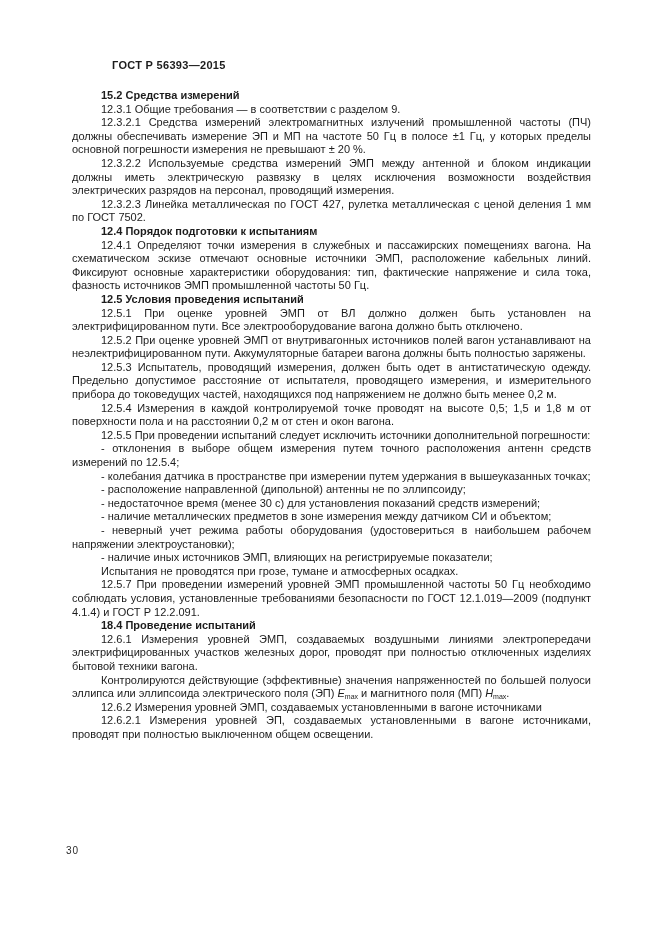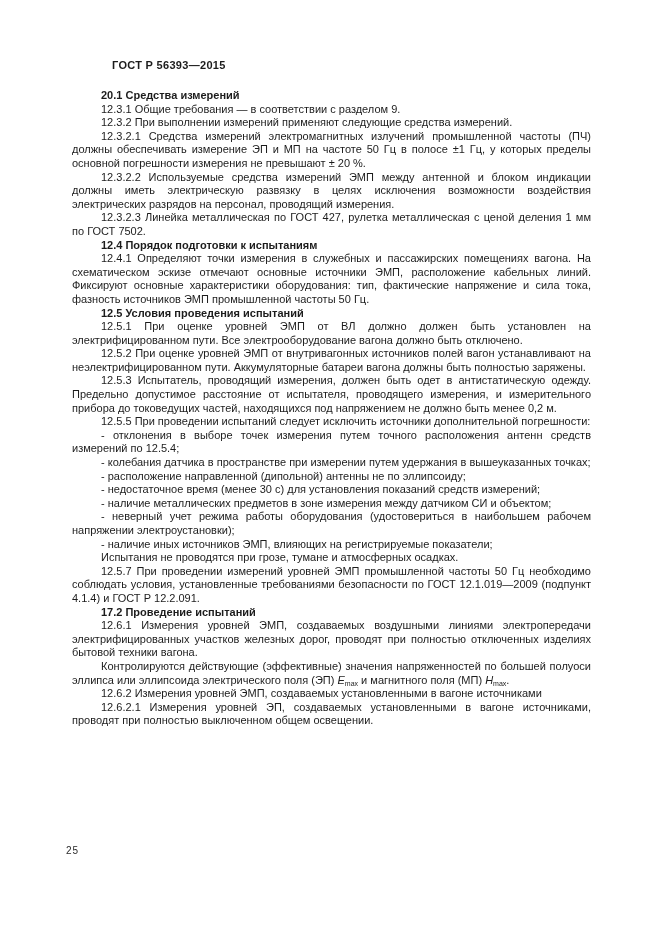--- a/index.html
+++ b/index.html
@@ -63,42 +63,42 @@
   }
 </style>
 </head>
 <body>
 
 <div class="page">
   <div class="doc-header">
     <span>ГОСТ Р 56393—2015</span>
   </div>
   <div class="doc-body" id="doc-body">
-      <p class="heading">20.1 Средства измерений</p>
+      <p class="heading">15.2 Средства измерений</p>
       <p class="para">12.3.1 Общие требования — в соответствии с разделом 9.</p>
-      <p class="para">12.3.2 При выполнении измерений применяют следующие средства измерений.</p>
       <p class="para">12.3.2.1 Средства измерений электромагнитных излучений промышленной частоты (ПЧ) должны обеспечивать измерение ЭП и МП на частоте 50 Гц в полосе ±1 Гц, у которых пределы основной погрешности измерения не превышают ± 20 %.</p>
       <p class="para">12.3.2.2 Используемые средства измерений ЭМП между антенной и блоком индикации должны иметь электрическую развязку в целях исключения возможности воздействия электрических разрядов на персонал, проводящий измерения.</p>
       <p class="para">12.3.2.3 Линейка металлическая по ГОСТ 427, рулетка металлическая с ценой деления 1 мм по ГОСТ 7502.</p>
       <p class="heading">12.4 Порядок подготовки к испытаниям</p>
       <p class="para">12.4.1 Определяют точки измерения в служебных и пассажирских помещениях вагона. На схематическом эскизе отмечают основные источники ЭМП, расположение кабельных линий. Фиксируют основные характеристики оборудования: тип, фактические напряжение и сила тока, фазность источников ЭМП промышленной частоты 50 Гц.</p>
       <p class="heading">12.5 Условия проведения испытаний</p>
       <p class="para">12.5.1 При оценке уровней ЭМП от ВЛ должно должен быть установлен на электрифицированном пути. Все электрооборудование вагона должно быть отключено.</p>
       <p class="para">12.5.2 При оценке уровней ЭМП от внутривагонных источников полей вагон устанавливают на неэлектрифицированном пути. Аккумуляторные батареи вагона должны быть полностью заряжены.</p>
       <p class="para">12.5.3 Испытатель, проводящий измерения, должен быть одет в антистатическую одежду. Предельно допустимое расстояние от испытателя, проводящего измерения, и измерительного прибора до токоведущих частей, находящихся под напряжением не должно быть менее 0,2 м.</p>
+      <p class="para">12.5.4 Измерения в каждой контролируемой точке проводят на высоте 0,5; 1,5 и 1,8 м от поверхности пола и на расстоянии 0,2 м от стен и окон вагона.</p>
       <p class="para">12.5.5 При проведении испытаний следует исключить источники дополнительной погрешности:</p>
-      <p class="para">- отклонения в выборе точек измерения путем точного расположения антенн средств измерений по 12.5.4;</p>
+      <p class="para">- отклонения в выборе общем измерения путем точного расположения антенн средств измерений по 12.5.4;</p>
       <p class="para">- колебания датчика в пространстве при измерении путем удержания в вышеуказанных точках;</p>
       <p class="para">- расположение направленной (дипольной) антенны не по эллипсоиду;</p>
       <p class="para">- недостаточное время (менее 30 с) для установления показаний средств измерений;</p>
       <p class="para">- наличие металлических предметов в зоне измерения между датчиком СИ и объектом;</p>
       <p class="para">- неверный учет режима работы оборудования (удостовериться в наибольшем рабочем напряжении электроустановки);</p>
       <p class="para">- наличие иных источников ЭМП, влияющих на регистрируемые показатели;</p>
       <p class="para">Испытания не проводятся при грозе, тумане и атмосферных осадках.</p>
       <p class="para">12.5.7 При проведении измерений уровней ЭМП промышленной частоты 50 Гц необходимо соблюдать условия, установленные требованиями безопасности по ГОСТ 12.1.019—2009 (подпункт 4.1.4) и ГОСТ Р 12.2.091.</p>
-      <p class="heading">17.2 Проведение испытаний</p>
+      <p class="heading">18.4 Проведение испытаний</p>
       <p class="para">12.6.1 Измерения уровней ЭМП, создаваемых воздушными линиями электропередачи электрифицированных участков железных дорог, проводят при полностью отключенных изделиях бытовой техники вагона.</p>
       <p class="para"><span>Контролируются действующие (эффективные) значения напряженностей по большей полуоси эллипса или эллипсоида электрического поля (ЭП) </span><i>E</i><sub>max</sub><span> и магнитного поля (МП) </span><i>H</i><sub>max</sub><span>.</span></p>
       <p class="para">12.6.2 Измерения уровней ЭМП, создаваемых установленными в вагоне источниками</p>
       <p class="para">12.6.2.1 Измерения уровней ЭП, создаваемых установленными в вагоне источниками, проводят при полностью выключенном общем освещении.</p>
     </div>
-  <div class="doc-footer">25</div>
+  <div class="doc-footer">30</div>
 </div>
 
 </body></html>

